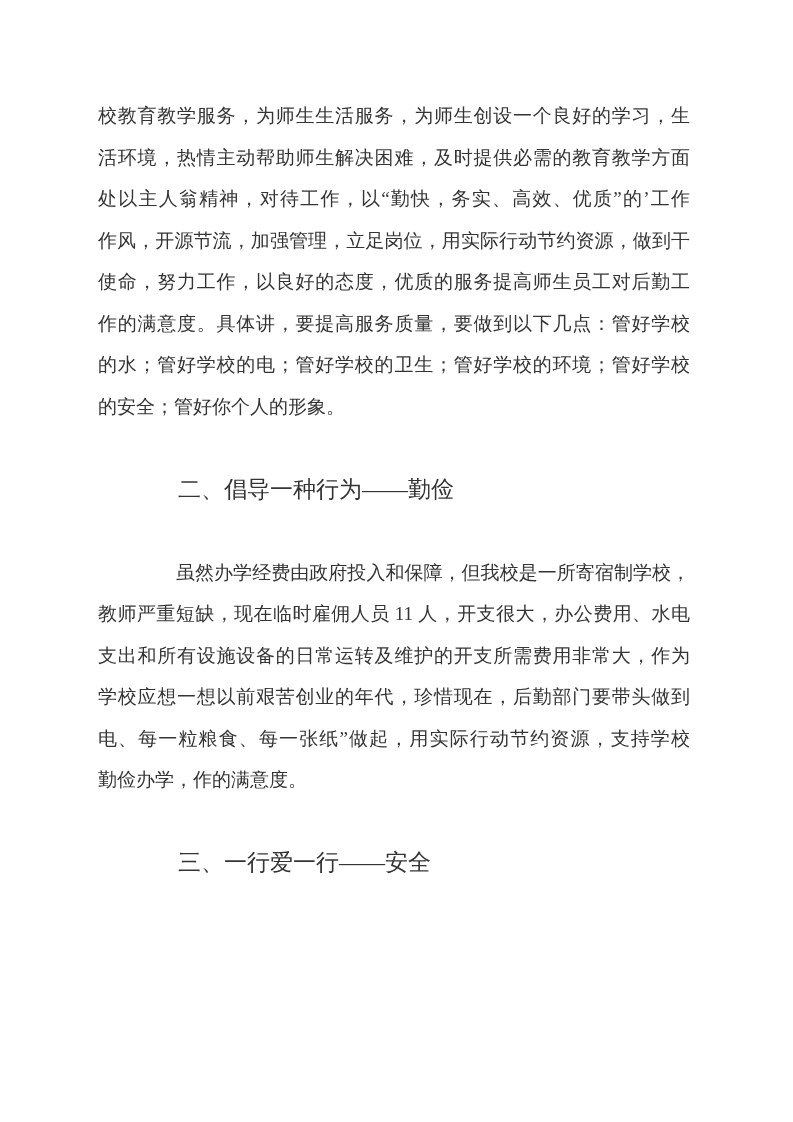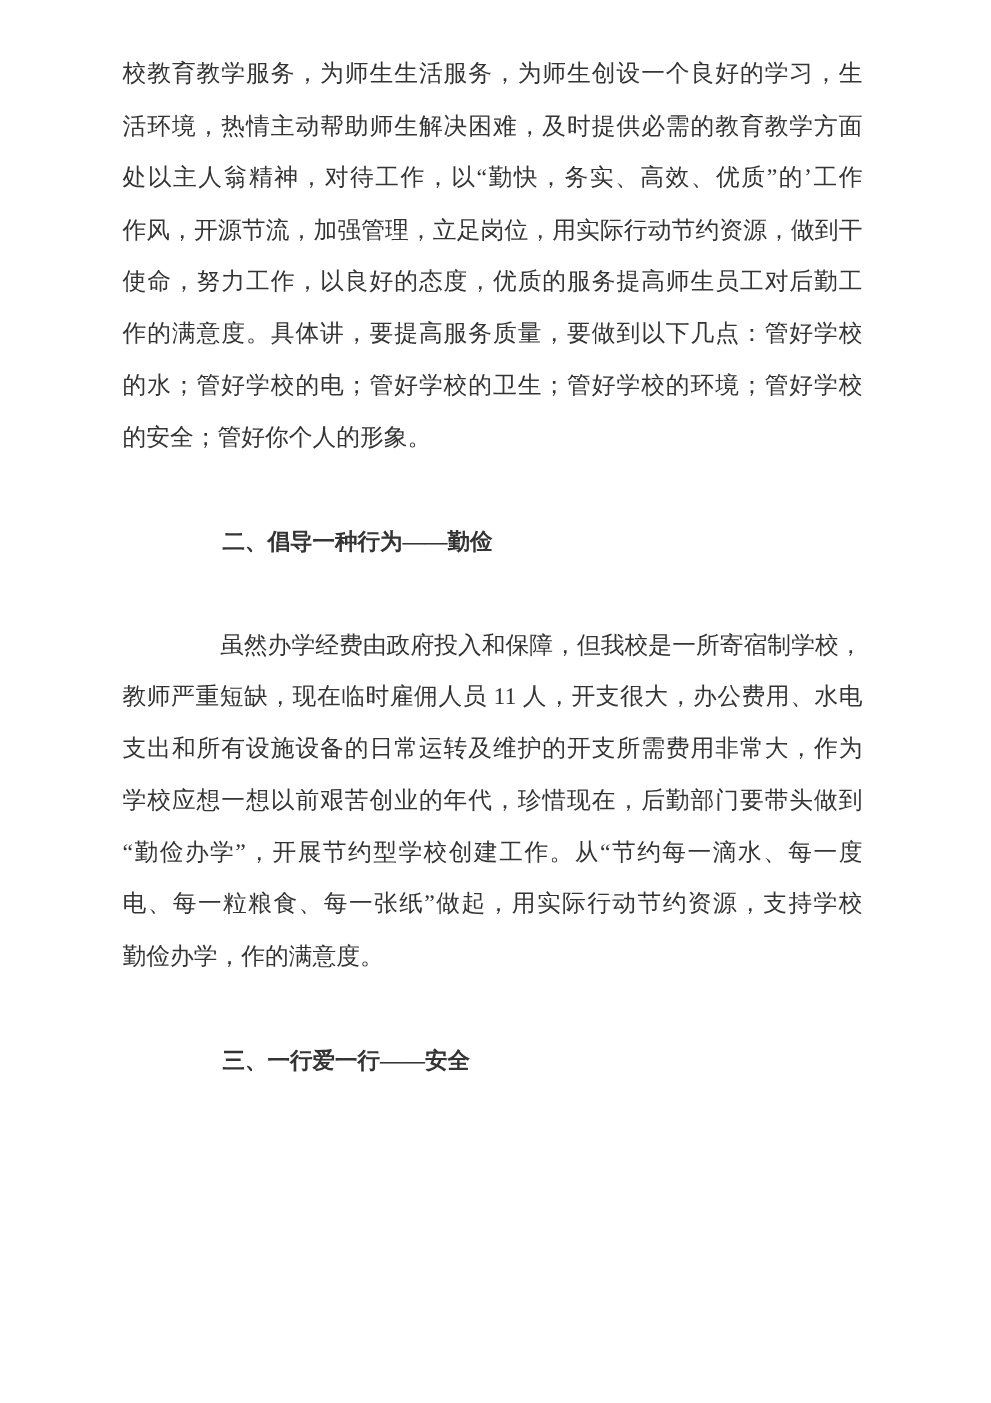--- a/index.html
+++ b/index.html
@@ -10,21 +10,21 @@
   body {
     width: 793px;
     height: 1122px;
     overflow: hidden;
   }
   .page {
     box-sizing: border-box;
     width: 793px;
     height: 1122px;
     background: #ffffff;
-    padding: 39px 103px 0 98px;
+    padding: 95px 103px 0 98px;
     font-family: "Liberation Serif", "DejaVu Serif", serif;
     color: #343434;
   }
   .block {
     margin: 0 0 41.5px 0;
   }
   .para {
     font-size: 19px;
   }
   .line {
@@ -34,24 +34,24 @@
     text-justify: inter-character;
     white-space: nowrap;
   }
   .line.last {
     text-align-last: left;
   }
   .line.indent {
     text-indent: 78px;
   }
   .heading {
-    font-size: 18px;
+    font-size: 23px;
     line-height: 41.5px;
     padding-left: 80px;
-    font-weight: bold;
+    font-weight: normal;
   }
 </style>
 </head>
 <body>
 
 <div class="page">
 
   <div class="block para">
       <div class="line">校教育教学服务，为师生生活服务，为师生创设一个良好的学习，生</div>
       <div class="line">活环境，热情主动帮助师生解决困难，及时提供必需的教育教学方面</div>
@@ -63,20 +63,19 @@
       <div class="line last">的安全；管好你个人的形象。</div>
     </div>
 
   <div class="block heading">二、倡导一种行为——勤俭</div>
 
   <div class="block para">
       <div class="line indent">虽然办学经费由政府投入和保障，但我校是一所寄宿制学校，</div>
       <div class="line">教师严重短缺，现在临时雇佣人员 11 人，开支很大，办公费用、水电</div>
       <div class="line">支出和所有设施设备的日常运转及维护的开支所需费用非常大，作为</div>
       <div class="line">学校应想一想以前艰苦创业的年代，珍惜现在，后勤部门要带头做到</div>
-      <div class="line">“勤俭办学”，开展节约型学校创建工作。从“节约每一滴水、每一度</div>
       <div class="line">电、每一粒粮食、每一张纸”做起，用实际行动节约资源，支持学校</div>
       <div class="line last">勤俭办学，作的满意度。</div>
     </div>
 
   <div class="block heading">三、一行爱一行——安全</div>
 
 </div>
 
 </body></html>

